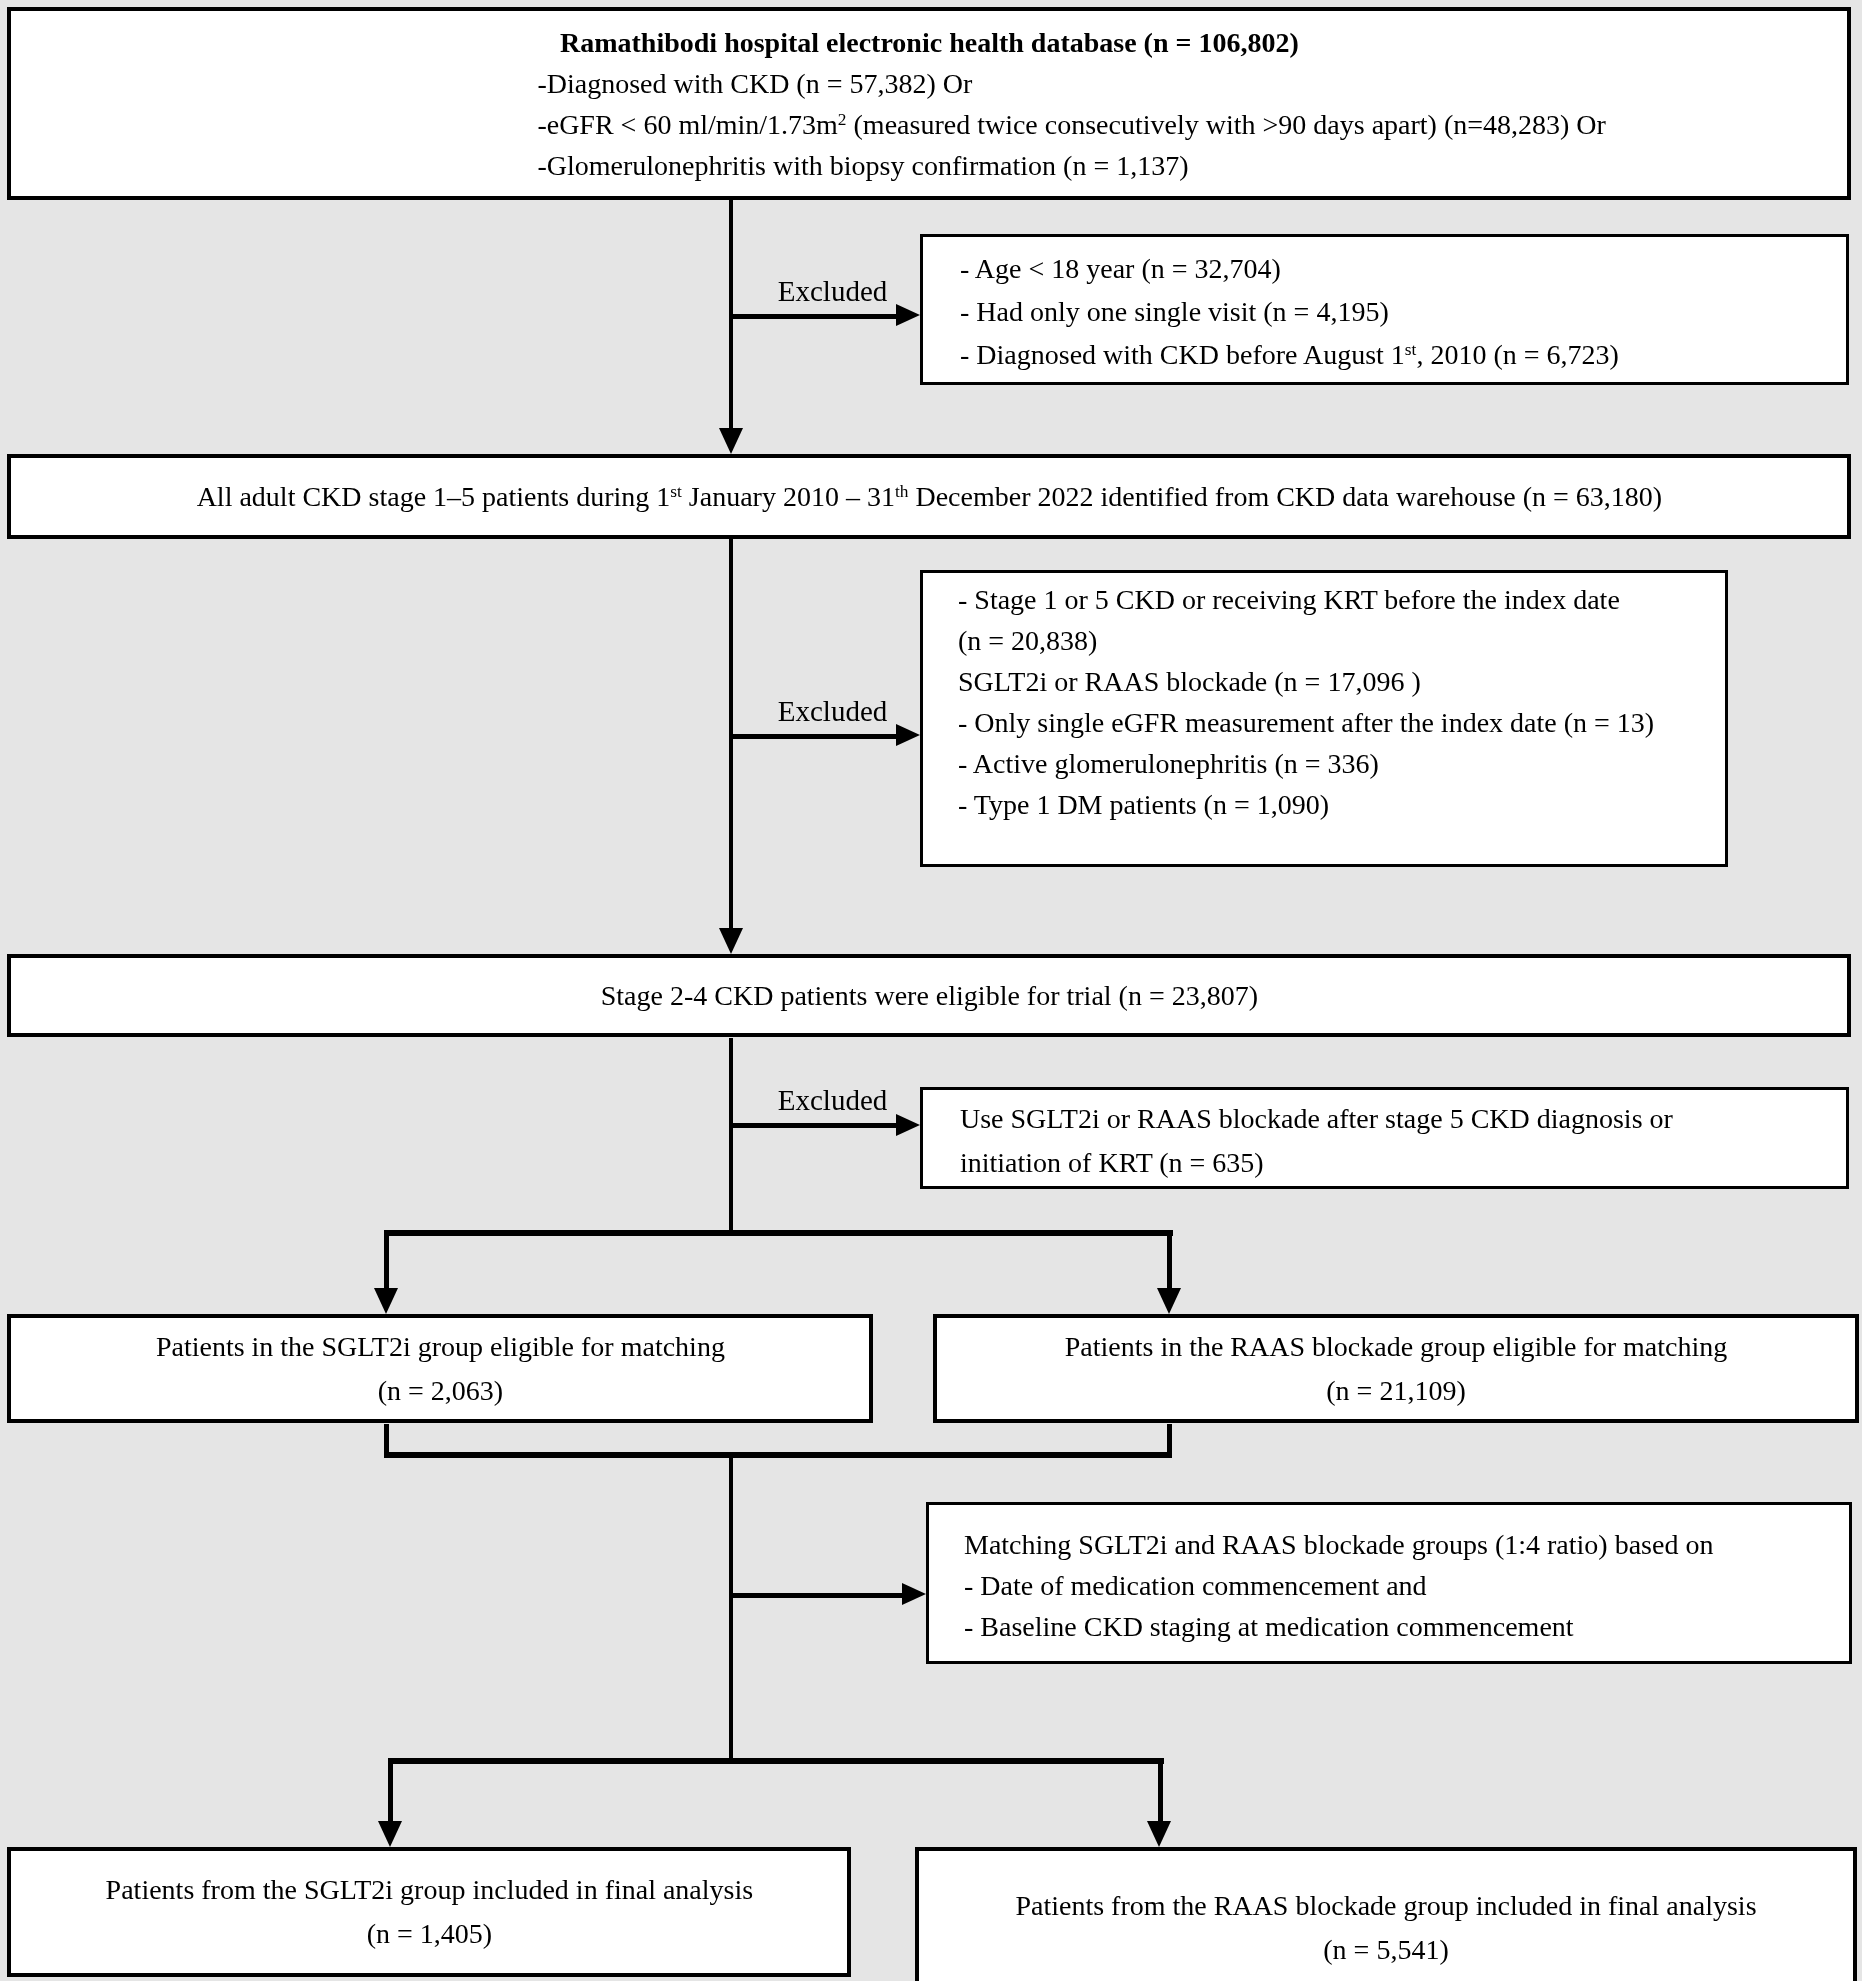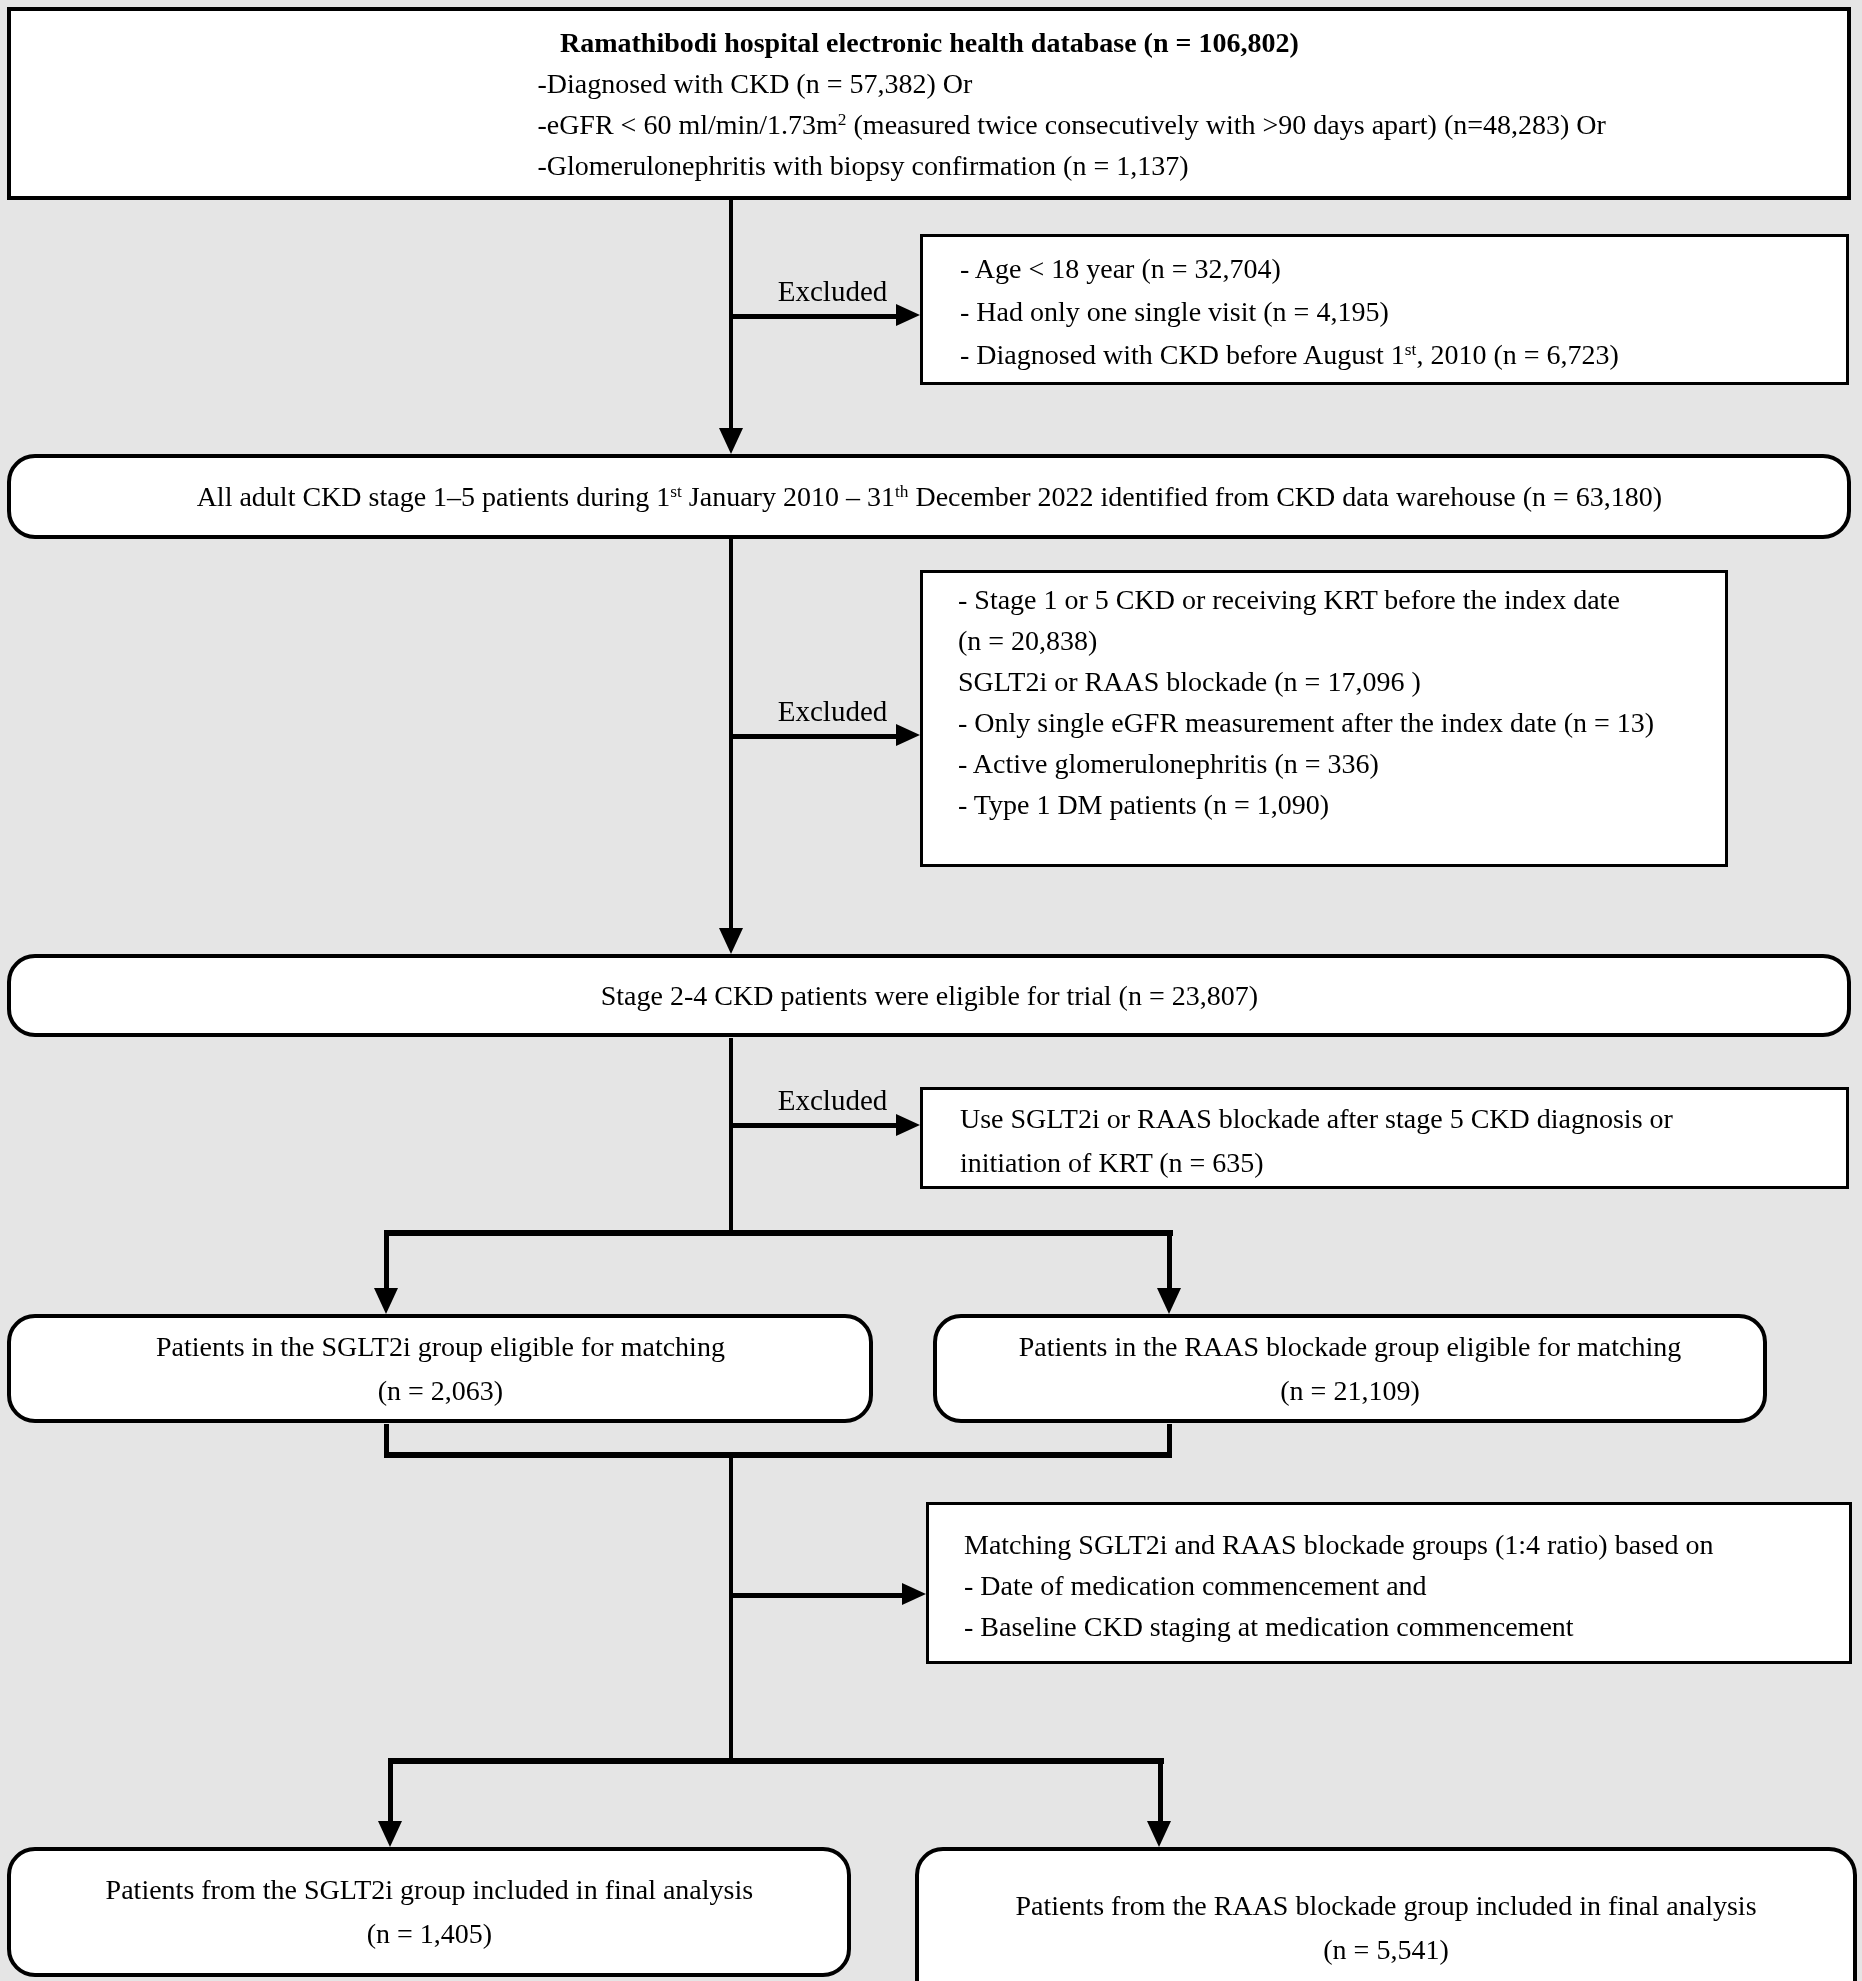--- a/index.html
+++ b/index.html
@@ -16,21 +16,20 @@
     box-sizing:border-box;
     border:4.6px solid #000000;
     background:#ffffff;
     font-size:28px;
     line-height:43px;
   }
   .box.thin{border-width:3.7px;}
   .center-text{
     display:flex;flex-direction:column;justify-content:center;align-items:center;
     text-align:center;
-    border-radius:28px;
   }
   .left-text{text-align:left;}
   .bold{font-weight:bold;}
   sup{font-size:0.62em;line-height:0;vertical-align:0.5em;}
   .line{position:absolute;background:#000000;}
   .arr-down{
     position:absolute;width:0;height:0;
     border-left:12px solid transparent;
     border-right:12px solid transparent;
     border-top:26px solid #000000;
@@ -116,21 +115,21 @@
   <div class="line" style="left:384px;top:1236px;width:4.6px;height:54px;"></div>
   <div class="line" style="left:1167px;top:1236px;width:4.6px;height:54px;"></div>
   <div class="arr-down" style="left:374px;top:1288px;"></div>
   <div class="arr-down" style="left:1157px;top:1288px;"></div>
 
   <div class="box center-text" style="left:7.4px;top:1314px;width:866px;height:109px;line-height:44px;">
     <div>Patients in the SGLT2i group eligible for matching</div>
     <div>(n = 2,063)</div>
   </div>
 
-  <div class="box center-text" style="left:933px;top:1314px;width:834px;height:109px;line-height:44px;">
+  <div class="box center-text" style="left:933px;top:1314px;width:926px;height:109px;line-height:44px;">
     <div>Patients in the RAAS blockade group eligible for matching</div>
     <div>(n = 21,109)</div>
   </div>
 
   <div class="line" style="left:384px;top:1424px;width:4.6px;height:30px;"></div>
   <div class="line" style="left:1167px;top:1424px;width:4.6px;height:30px;"></div>
   <div class="line" style="left:384px;top:1452px;width:788px;height:5.6px;"></div>
   <div class="line" style="left:729px;top:1457px;width:3.7px;height:306px;"></div>
 
   <div class="line" style="left:731px;top:1593px;width:173px;height:4.6px;"></div>

